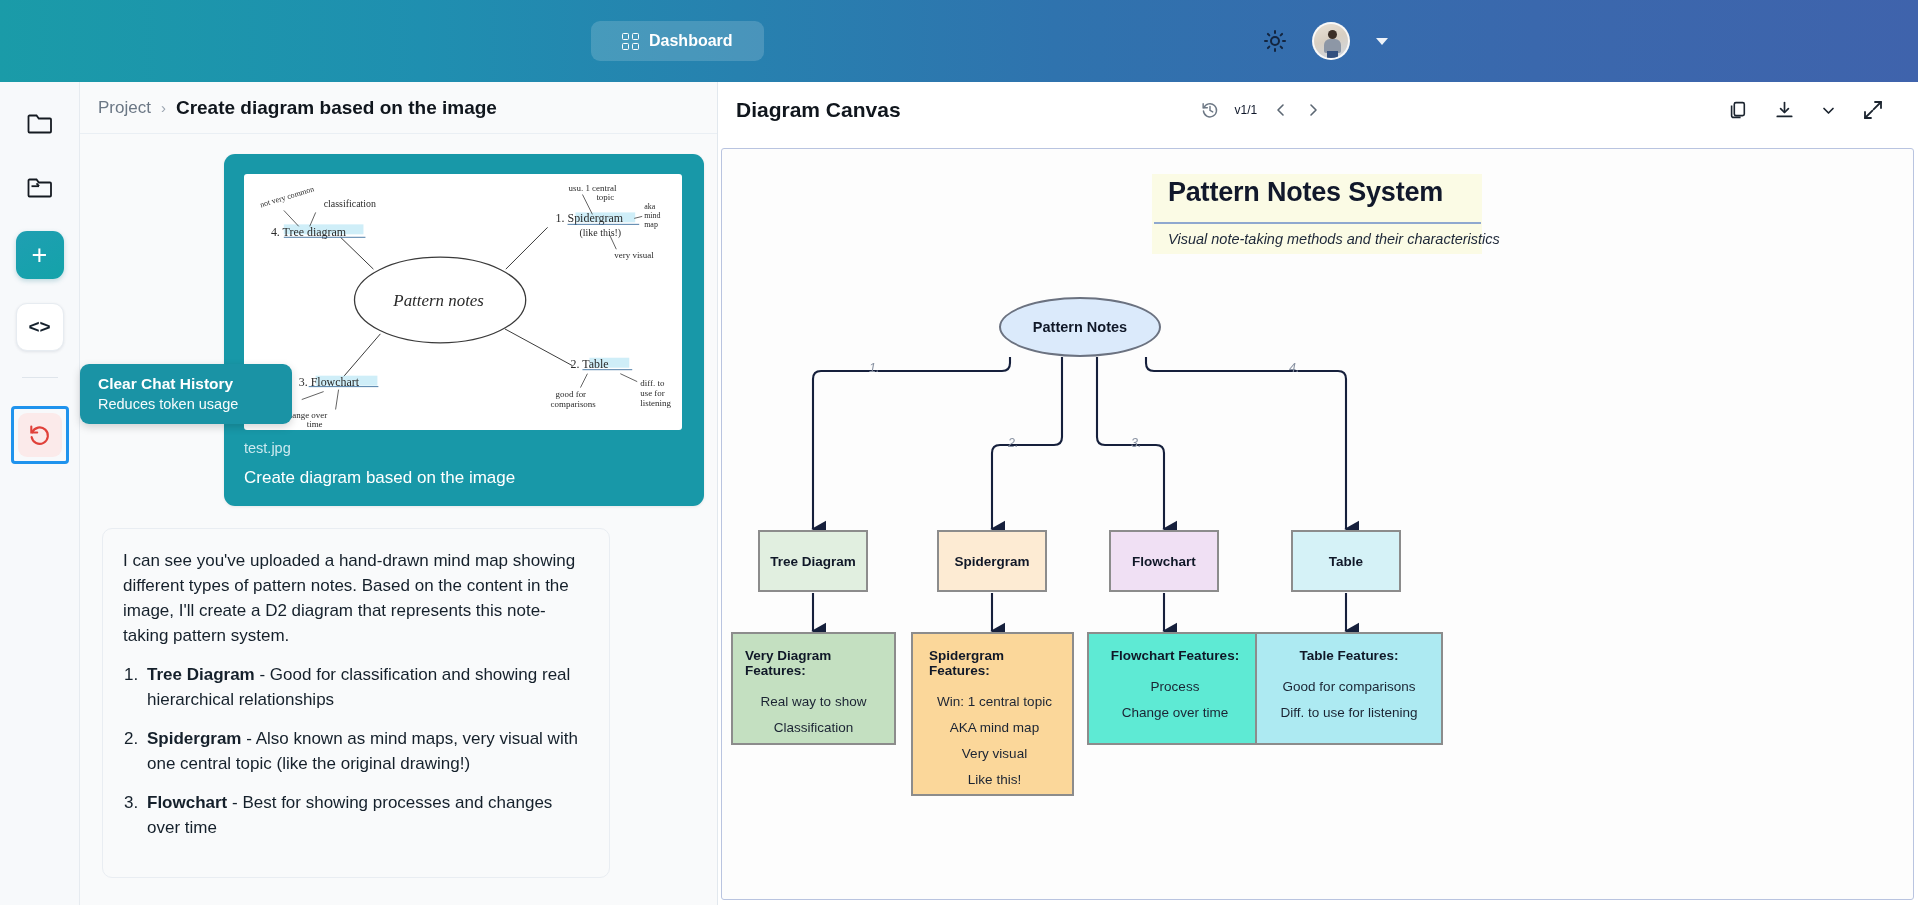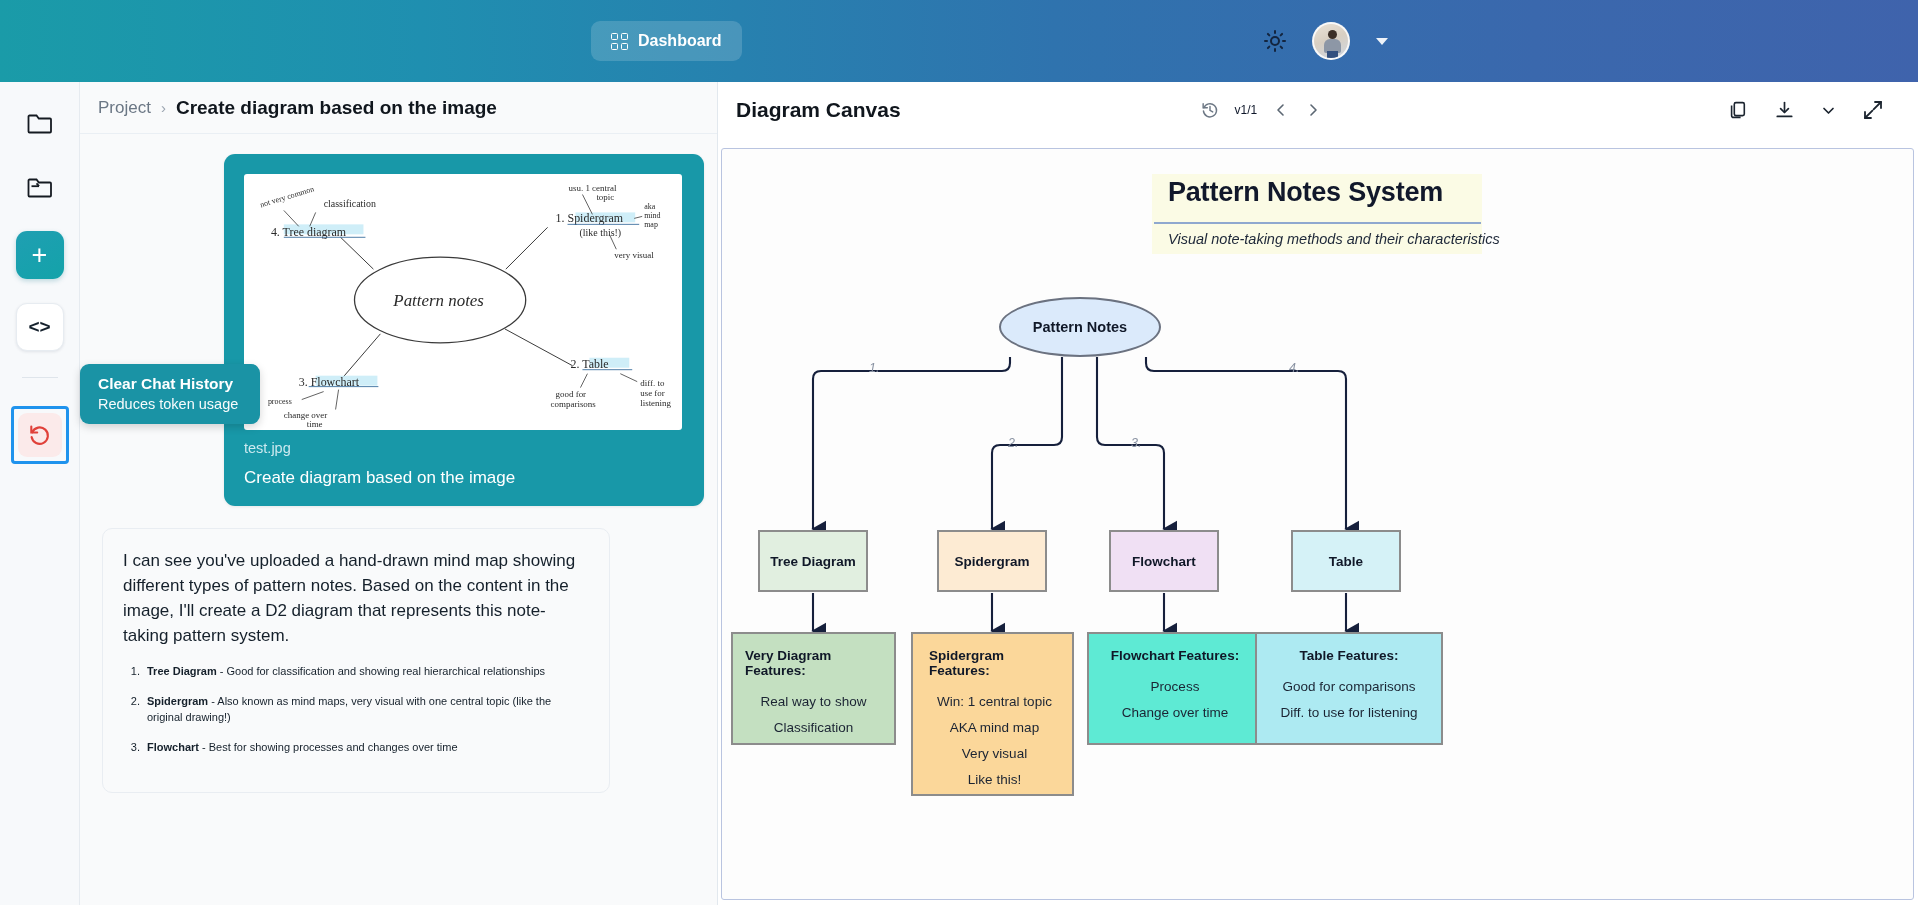--- a/index.html
+++ b/index.html
@@ -29,21 +29,21 @@
   .brand-logo .bl-sq1 { position: absolute; left: 8px;  top: 9px;  width: 12px; height: 10px; background: #b9dff0; border: 1.5px solid #2b6ea8; border-radius: 2px; }
   .brand-logo .bl-sq2 { position: absolute; left: 21px; top: 26px; width: 13px; height: 11px; background: #b9dff0; border: 1.5px solid #2b6ea8; border-radius: 2px; }
   .brand-logo .bl-ln1 { position: absolute; left: 9px;  top: 22px; width: 16px; height: 0; border-top: 1.5px dashed #2b6ea8; }
   .brand-logo .bl-ln2 { position: absolute; left: 9px;  top: 22px; width: 0; height: 12px; border-left: 1.5px dashed #2b6ea8; }
   .brand-name {
     color: #ffffff; font-size: 29px; font-weight: 700; letter-spacing: -0.2px;
     white-space: nowrap;
   }
   .dashboard-btn {
     position: absolute; left: 591px; top: 50%; transform: translateY(-50%);
-    height: 40px; padding: 0 20px;
+    height: 40px; padding: 0 31px;
     background: rgba(255,255,255,0.16);
     border-radius: 9px;
     display: flex; align-items: center; gap: 10px;
     color: #ffffff; font-size: 16px; font-weight: 600;
     cursor: pointer;
   }
   .grid-icon { display: grid; grid-template-columns: 7px 7px; grid-template-rows: 7px 7px; gap: 3px; }
   .grid-icon i { display: block; border: 1.6px solid #ffffff; border-radius: 1.5px; }
   .hdr-right { position: absolute; right: 530px; top: 50%; transform: translateY(-50%); display: flex; align-items: center; gap: 26px; }
   .sun-icon { width: 22px; height: 22px; position: relative; cursor: pointer; }
@@ -90,21 +90,21 @@
   }
   .rail-btn-clear {
     width: 44px; height: 44px; border-radius: 9px; background: #fbeaea;
     display: flex; align-items: center; justify-content: center; cursor: pointer;
   }
 
   
   .tooltip {
     position: absolute; left: 80px; top: 364px;
     background: #1a93a5; color: #ffffff; border-radius: 9px;
-    padding: 10px 16px 12px 18px; width: 180px;
+    padding: 10px 16px 12px 18px; width: 212px;
     box-shadow: 0 3px 9px rgba(0,0,0,.17); z-index: 40;
   }
   .tooltip-title { font-size: 15.5px; font-weight: 700; line-height: 1.25; }
   .tooltip-sub { font-size: 14.5px; font-weight: 400; margin-top: 3px; opacity: .97; }
 
   
   .chat-panel {
     position: absolute; left: 80px; top: 82px; width: 638px; height: 823px;
     background: #f9fafb; border-right: 1px solid #e2e8ee; overflow: hidden;
   }
@@ -131,21 +131,21 @@
   .user-file { color: #cdeaf0; font-size: 14.5px; padding: 10px 0 0 20px; }
   .user-text { color: #ffffff; font-size: 17px; padding: 12px 0 0 20px; }
 
   .bot-msg {
     margin-top: 22px; width: 508px;
     background: #f9fafb; border: 1px solid #e9edf2; border-radius: 10px;
     padding: 20px 22px 22px 20px; color: #15202b;
   }
   .bot-msg p { font-size: 17px; line-height: 1.47; margin-bottom: 14px; }
   .bot-msg ol { margin: 0 0 0 20px; }
-  .bot-msg li { font-size: 11px; line-height: 1.47; margin-bottom: 14px; padding-left: 4px; }
+  .bot-msg li { font-size: 17px; line-height: 1.47; margin-bottom: 14px; padding-left: 4px; }
   .bot-msg li b { font-weight: 700; }
 
   
   .canvas-panel { position: absolute; left: 718px; top: 82px; width: 1200px; height: 823px; background: #ffffff; }
   .canvas-bar { height: 56px; display: flex; align-items: center; padding: 0 34px 0 18px; }
   .canvas-title { font-size: 21px; font-weight: 600; color: #10161d; }
   .canvas-mid { margin-left: 300px; display: flex; align-items: center; gap: 16px; color: #6d7885; }
   .ver-label { font-size: 12px; color: #0f172a; }
   .canvas-right { margin-left: auto; display: flex; align-items: center; gap: 26px; color: #1b242f; }
   .tb-ico { cursor: pointer; display: flex; align-items: center; }

